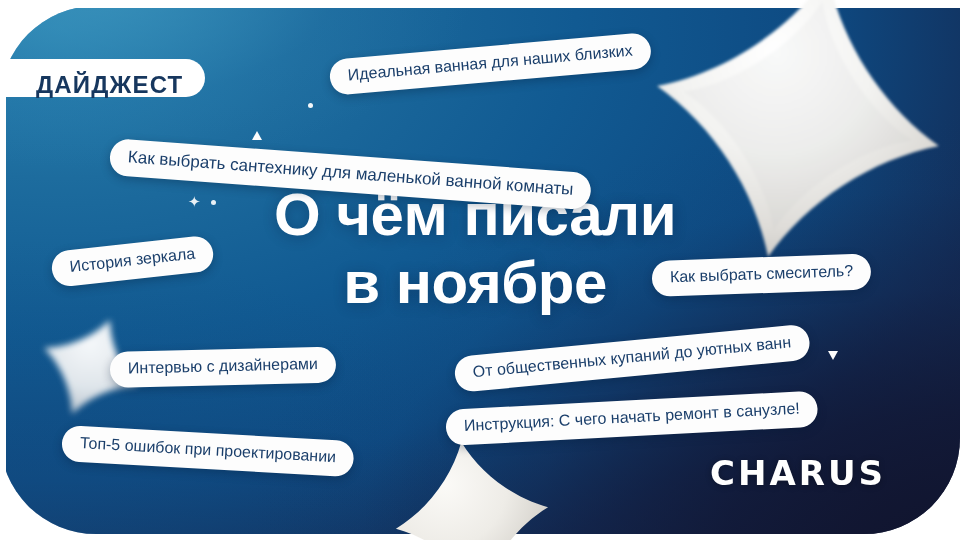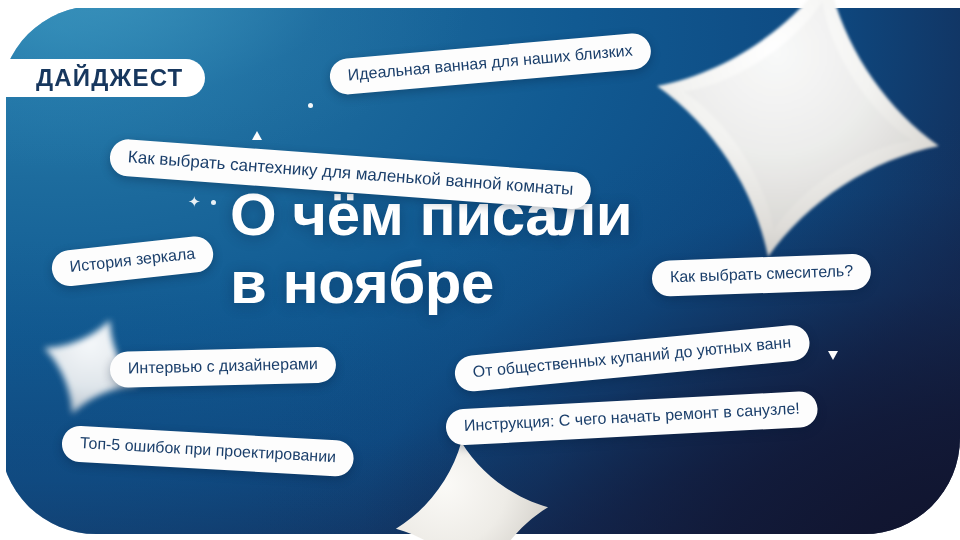--- a/index.html
+++ b/index.html
@@ -67,41 +67,42 @@
   }
 
   
   .digest-badge {
     position: absolute;
     left: 0px;
     top: 59px;
     height: 38px;
     padding: 0 22px 0 36px;
     display: flex;
-    align-items: center;
+    align-items: flex-end;
     background: #ffffff;
     border-radius: 0 19px 19px 0;
     z-index: 30;
   }
   .digest-badge .txt {
     font-size: 24px;
     font-weight: bold;
     letter-spacing: 1.2px;
     color: #17375e;
     line-height: 1;
     white-space: nowrap;
   }
 
   
   .headline {
     position: absolute;
     left: 230px;
     top: 186px;
     width: 490px;
     z-index: 20;
+    text-align: center;
     color: #ffffff;
     font-weight: bold;
     font-size: 60px;
     line-height: 0.97;
     letter-spacing: -0.5px;
     text-shadow: 0 2px 14px rgba(5,25,55,0.33);
   }
   .headline .l1 { display: block; }
   .headline .l2 { display: block; margin-top: 10px; }
 
@@ -265,14 +266,15 @@
   <div class="tail tail-up" style="left:252px; top:131px;"></div>
   <div class="pill p-howpick">Как выбрать сантехнику для маленькой ванной комнаты</div>
   <div class="pill p-mirror">История зеркала</div>
   <div class="pill p-mixer">Как выбрать смеситель?</div>
   <div class="pill p-bath">От общественных купаний до уютных ванн</div>
   <div class="tail tail-down" style="left:828px; top:351px;"></div>
   <div class="pill p-interv">Интервью с дизайнерами</div>
   <div class="pill p-instr">Инструкция: С чего начать ремонт в санузле!</div>
   <div class="pill p-top5">Топ-5 ошибок при проектировании</div>
 
+  <div class="logo">CHARUS</div>
 
 </div>
 
 </body></html>

